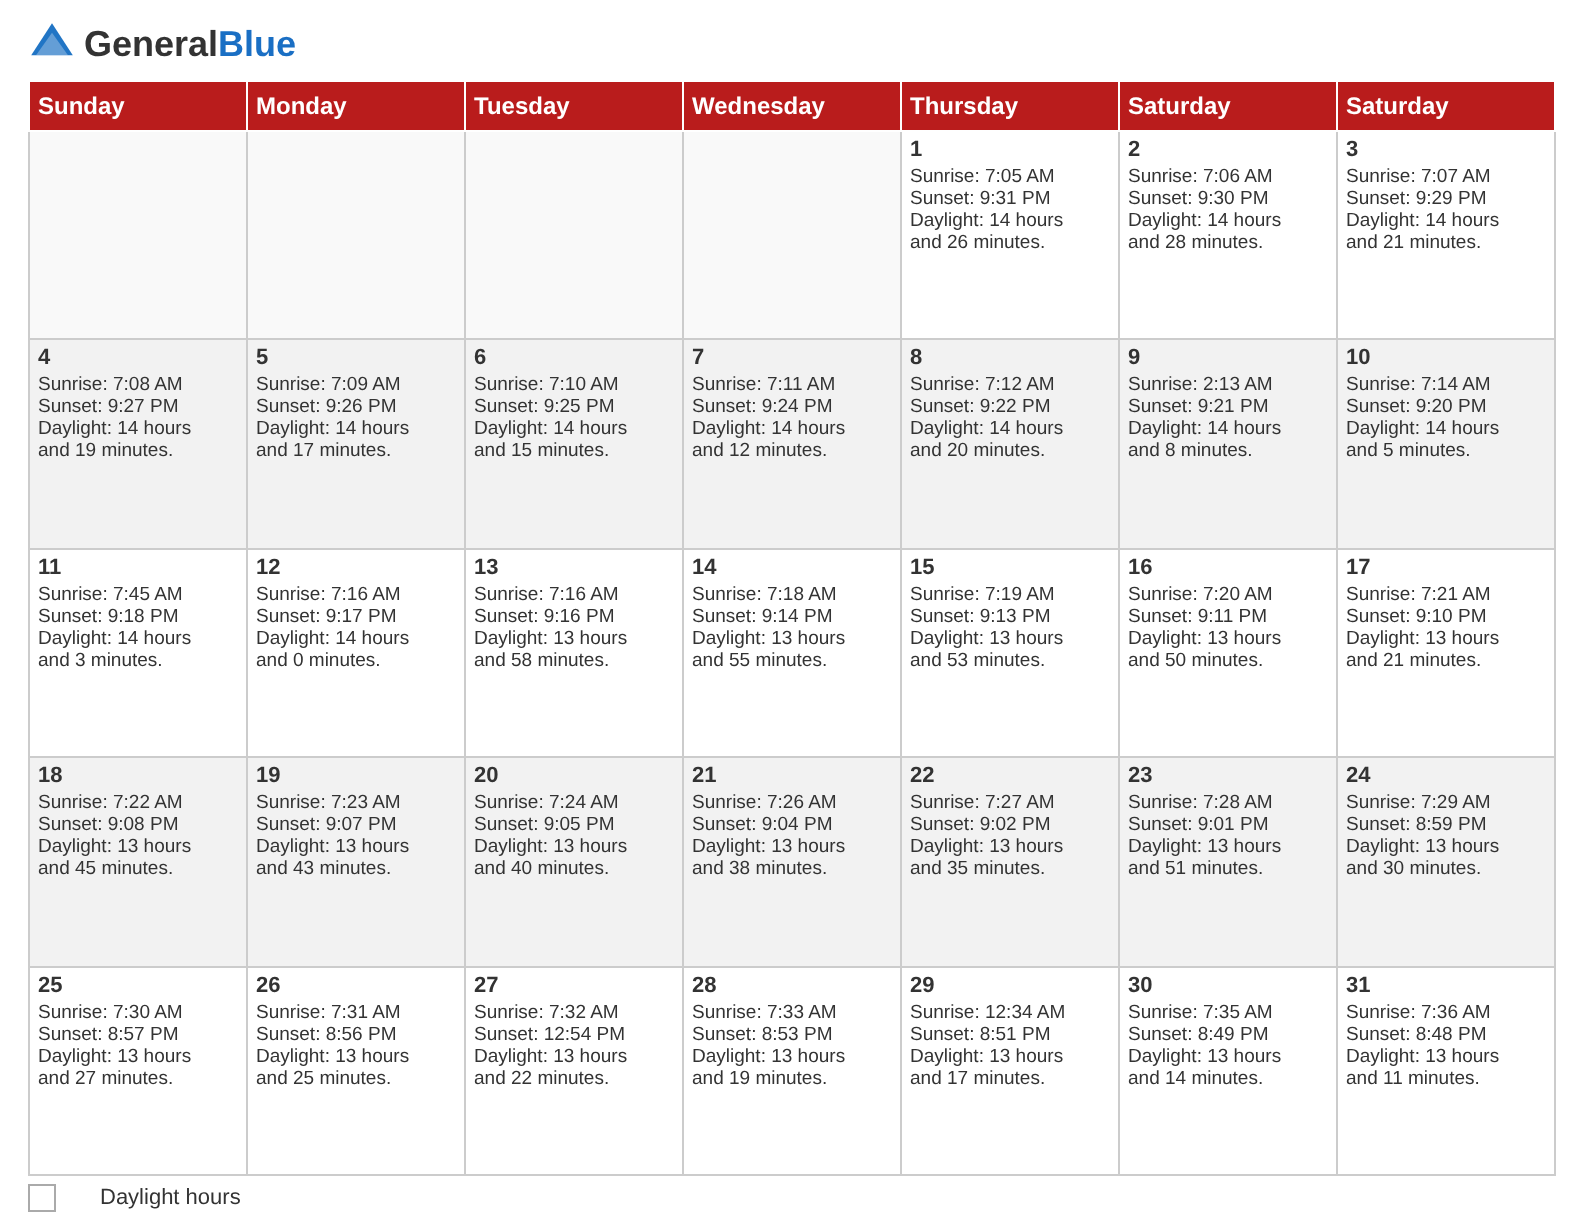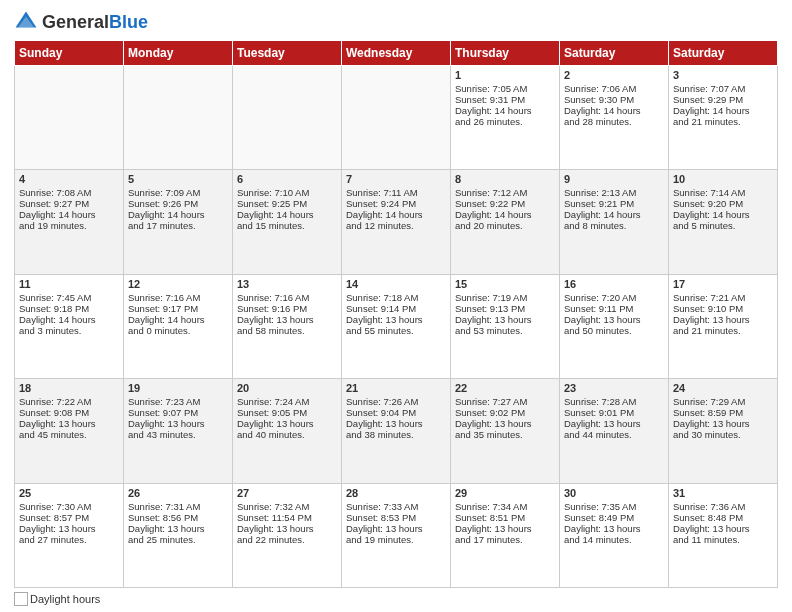--- a/index.html
+++ b/index.html
@@ -98,21 +98,21 @@
       display: flex;
       align-items: center;
       gap: 16px;
       margin-top: 4px;
       font-size: 11px;
       color: #333;
     }
     .legend-item {
       display: flex;
       align-items: center;
-      gap: 2px;
+      gap: 22px;
     }
     .legend-box {
       width: 14px;
       height: 14px;
       border: 1px solid #aaa;
     }
   </style>
 </head>
 <body>
 
@@ -305,21 +305,21 @@
             <div>Sunrise: 7:27 AM</div>
             <div>Sunset: 9:02 PM</div>
             <div>Daylight: 13 hours</div>
             <div>and 35 minutes.</div>
           </td>
           <td>
             <span class="day-num">23</span>
             <div>Sunrise: 7:28 AM</div>
             <div>Sunset: 9:01 PM</div>
             <div>Daylight: 13 hours</div>
-            <div>and 44 minutes.</div>
+            <div>and 51 minutes.</div>
           </td>
           <td>
             <span class="day-num">24</span>
             <div>Sunrise: 7:29 AM</div>
             <div>Sunset: 8:59 PM</div>
             <div>Daylight: 13 hours</div>
             <div>and 30 minutes.</div>
           </td>
         </tr>
         <tr>
@@ -333,34 +333,34 @@
           <td>
             <span class="day-num">26</span>
             <div>Sunrise: 7:31 AM</div>
             <div>Sunset: 8:56 PM</div>
             <div>Daylight: 13 hours</div>
             <div>and 25 minutes.</div>
           </td>
           <td>
             <span class="day-num">27</span>
             <div>Sunrise: 7:32 AM</div>
-            <div>Sunset: 11:54 PM</div>
+            <div>Sunset: 12:54 PM</div>
             <div>Daylight: 13 hours</div>
             <div>and 22 minutes.</div>
           </td>
           <td>
             <span class="day-num">28</span>
             <div>Sunrise: 7:33 AM</div>
             <div>Sunset: 8:53 PM</div>
             <div>Daylight: 13 hours</div>
             <div>and 19 minutes.</div>
           </td>
           <td>
             <span class="day-num">29</span>
-            <div>Sunrise: 7:34 AM</div>
+            <div>Sunrise: 12:34 AM</div>
             <div>Sunset: 8:51 PM</div>
             <div>Daylight: 13 hours</div>
             <div>and 17 minutes.</div>
           </td>
           <td>
             <span class="day-num">30</span>
             <div>Sunrise: 7:35 AM</div>
             <div>Sunset: 8:49 PM</div>
             <div>Daylight: 13 hours</div>
             <div>and 14 minutes.</div>

